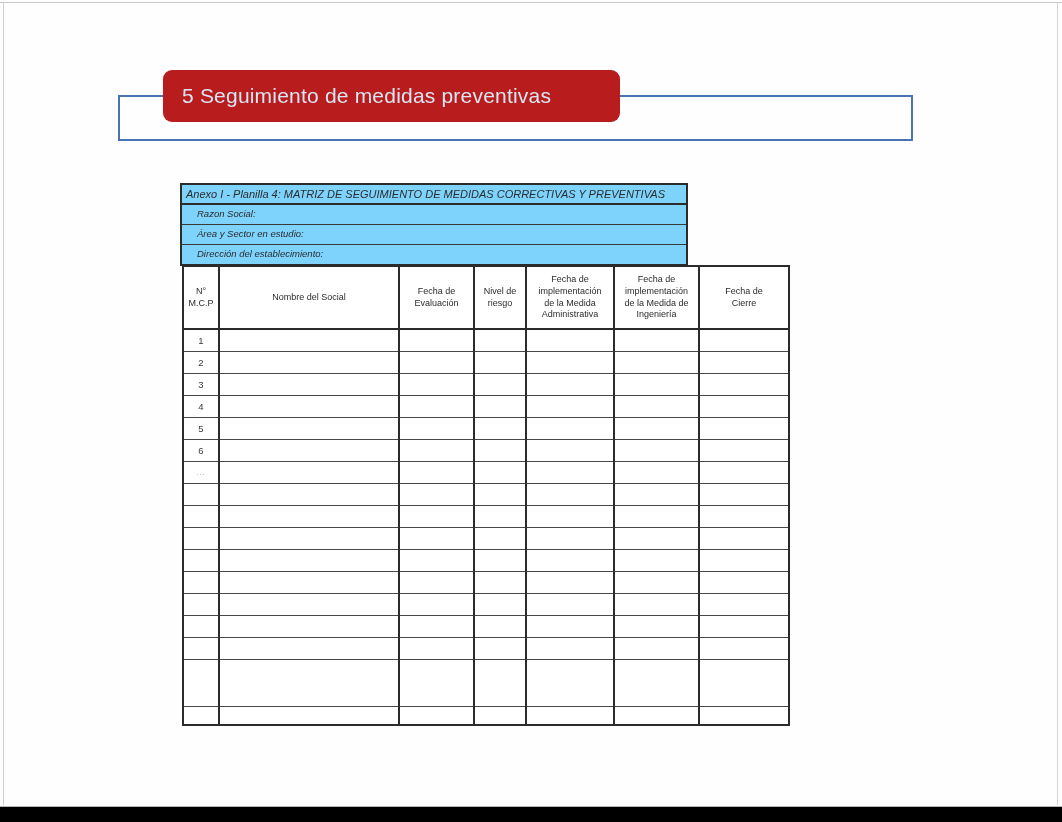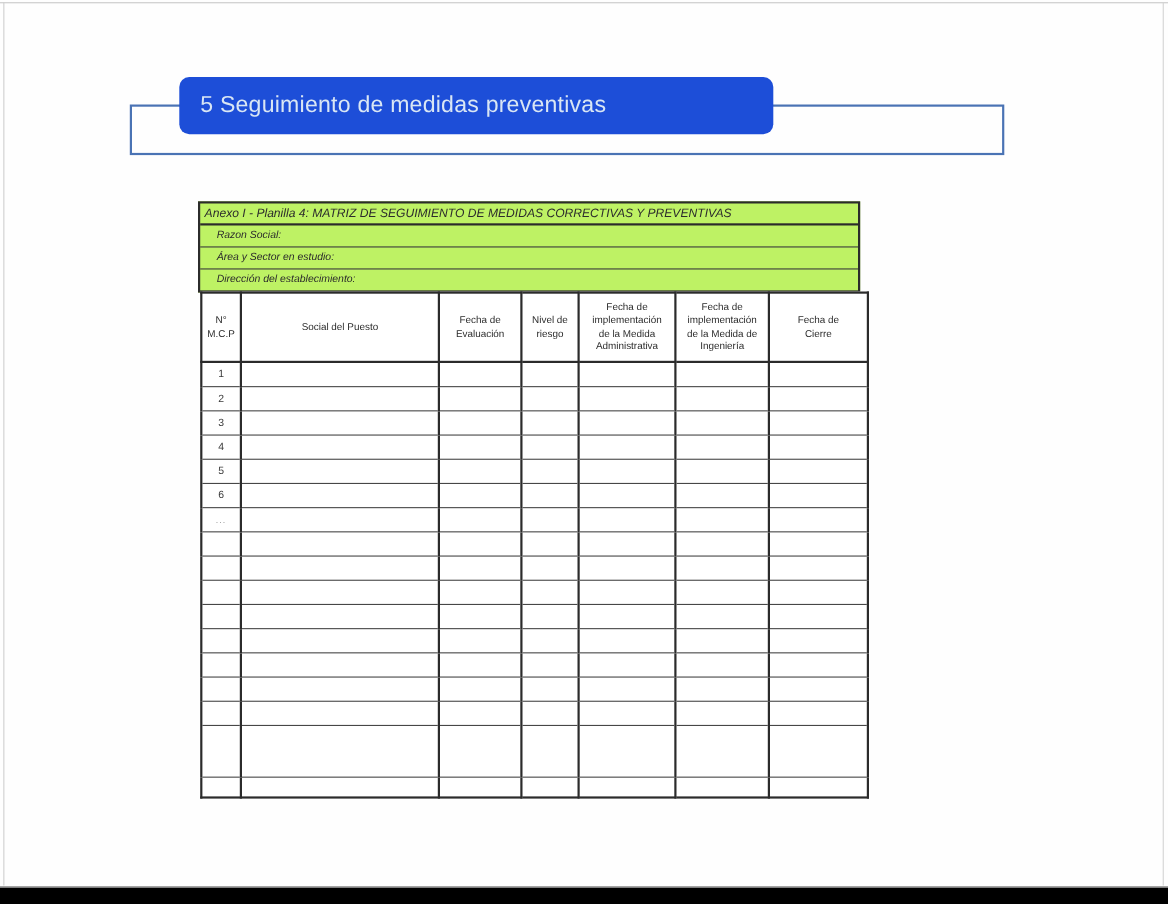--- a/index.html
+++ b/index.html
@@ -23,37 +23,37 @@
 
   
   .banner-outline {
     position: absolute; left: 118px; top: 95px;
     width: 795px; height: 46px;
     border: 2px solid #4a73b4;
     background: transparent;
   }
   .banner-box {
     position: absolute; left: 163px; top: 70px;
-    width: 540px; height: 52px;
-    background: #1d4ed8;
+    width: 457px; height: 52px;
+    background: #b91c1c;
     border-radius: 9px;
     display: flex; align-items: center;
     padding-left: 19px;
     color: #d9e6f4;
     font-size: 21px;
     letter-spacing: 0.2px;
     text-align: center;
   }
 
   
   .form-table {
     position: absolute; left: 180px; top: 183px;
-    width: 602px;
+    width: 508px;
     border: 2px solid #2b2b2b;
-    background: #bef264;
+    background: #7dd3fc;
     color: #2c2c2c;
   }
   .form-title {
     height: 20px;
     border-bottom: 2px solid #2b2b2b;
     font-style: italic;
     font-size: 11px;
     padding: 3px 4px 0 4px;
     white-space: nowrap;
   }
@@ -134,21 +134,21 @@
         <col style="width: 75px;">
         <col style="width: 52px;">
         <col style="width: 88px;">
         <col style="width: 85px;">
         <col style="width: 90px;">
       </colgroup>
     <thead>
       <tr>
           <th>N°
 M.C.P</th>
-          <th>Social del Puesto</th>
+          <th>Nombre del Social</th>
           <th>Fecha de
 Evaluación</th>
           <th>Nivel de
 riesgo</th>
           <th>Fecha de
 implementación
 de la Medida
 Administrativa</th>
           <th>Fecha de
 implementación

